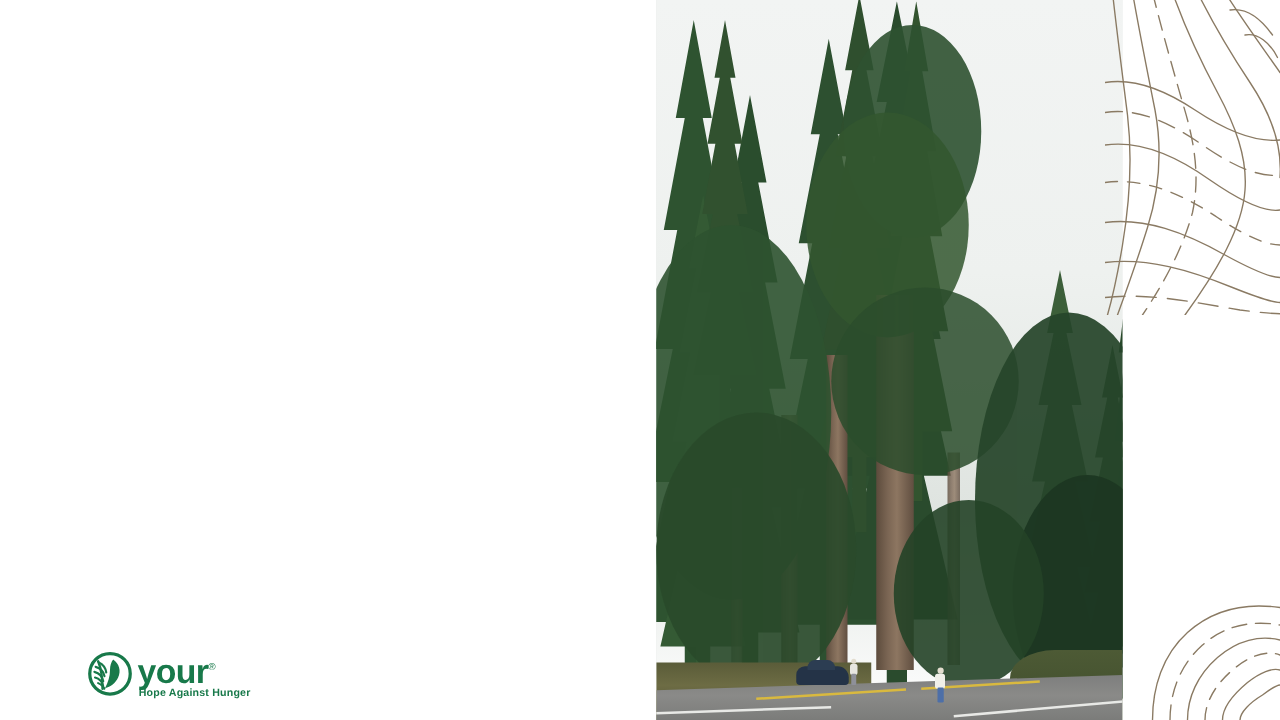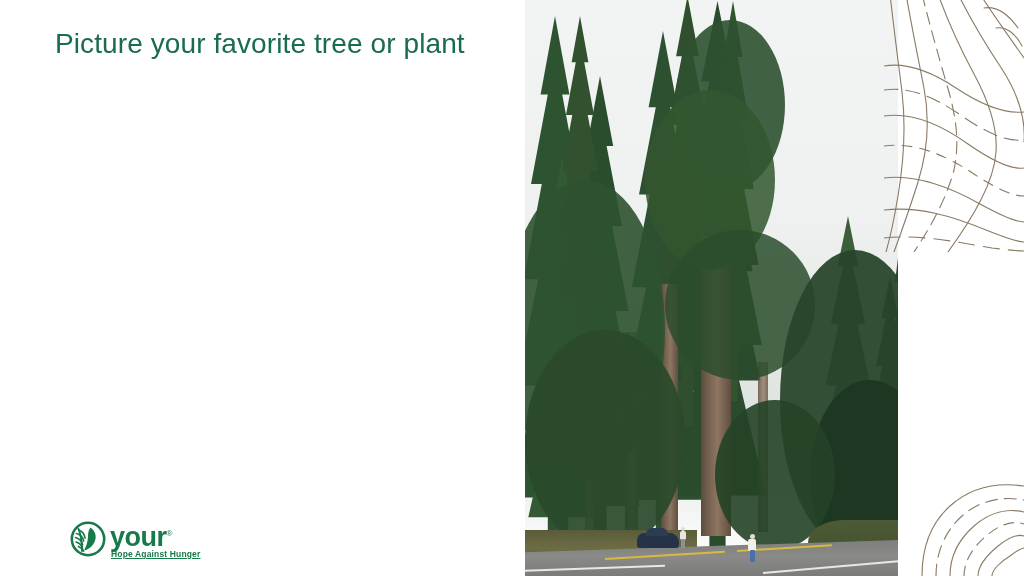--- a/index.html
+++ b/index.html
@@ -219,29 +219,27 @@
   .logo-tag {
     position: absolute;
     left: 41px;
     top: 30px;
     font-family: "Liberation Sans", sans-serif;
     font-size: 8.5px;
     font-weight: 700;
     letter-spacing: 0.15px;
     color: #18794a;
     white-space: nowrap;
-    text-decoration: underline;
   }
 </style>
 </head>
 <body>
 
 <div class="slide">
 
-  <div class="title">Picture your favorite tree or plant</div>
 
   <div style="position:absolute;left:55px;top:80px;width:430px;height:400px;"></div>
 
   <div class="photo">
     <div class="photo-inner">
 
       <div class="sky"></div>
 
       <div class="conifer" style="left:280px;width:86px;height:360px;background:#33562f;opacity:.95;"></div>
       <div class="conifer" style="left:330px;width:70px;height:300px;background:#2c4d2b;"></div>

